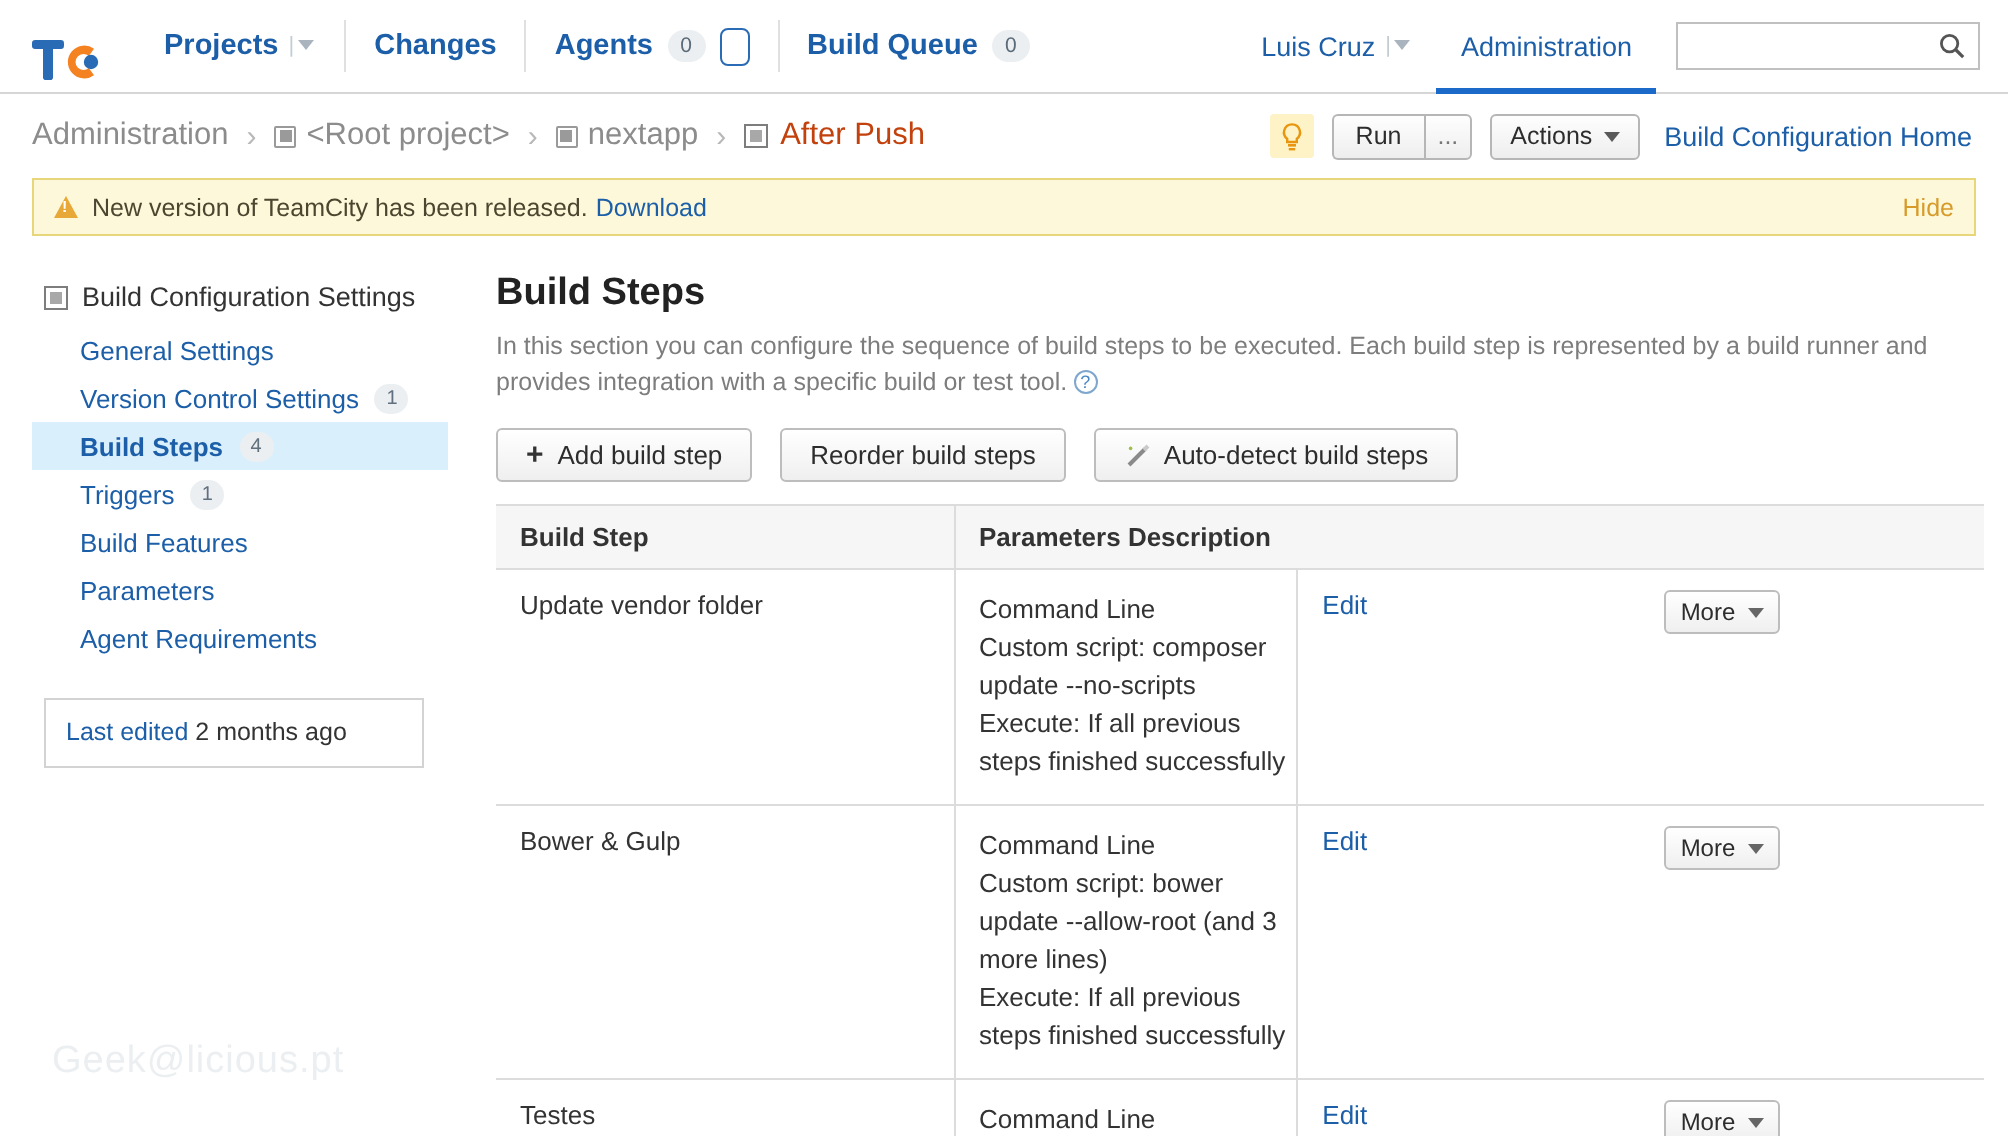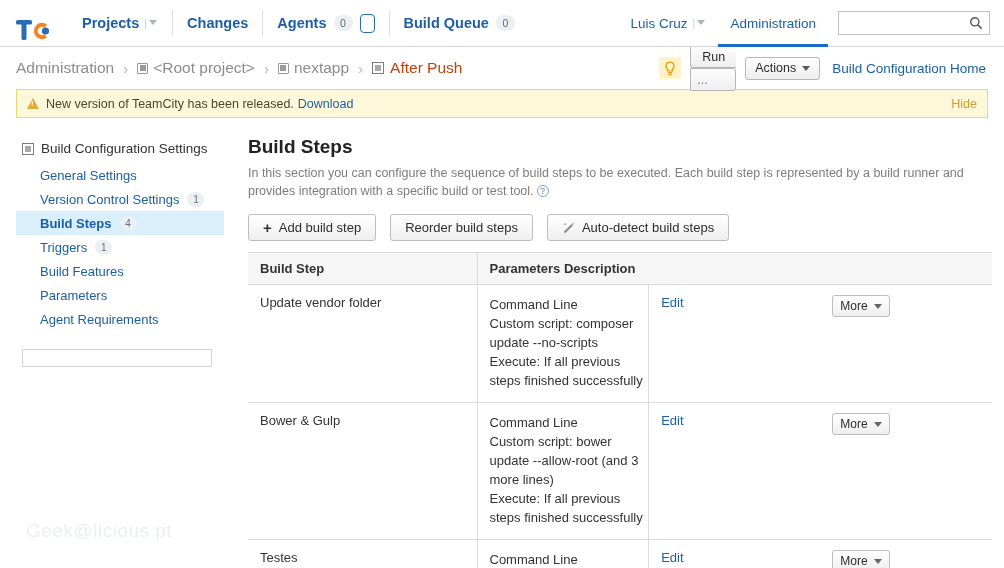--- a/index.html
+++ b/index.html
@@ -192,21 +192,21 @@
     border-radius: 3px;
     background: linear-gradient(#fefefe, #eeeeee);
     color: #2d2d2d;
     font-size: 12.5px;
     display: inline-flex; align-items: center;
     padding: 0 9px;
     cursor: pointer;
     font-family: "Liberation Sans", sans-serif;
     white-space: nowrap;
   }
-  .split { display: inline-flex; flex-direction: column; }
+  .split { display: inline-flex; }
   .split .btn:first-child { border-right: 0; border-radius: 3px 0 0 3px; padding: 0 11px; }
   .split .btn:last-child { border-radius: 0 3px 3px 0; padding: 0 6px; color: #777; }
   .btn .bcaret {
     width: 0; height: 0;
     border-left: 4px solid transparent;
     border-right: 4px solid transparent;
     border-top: 5px solid #5a5a5a;
     margin-left: 6px;
   }
   .cfg-home-link {
@@ -544,20 +544,23 @@
       <span>Build Features</span>
     </div>
     <div class="side-item">
       <span>Parameters</span>
     </div>
     <div class="side-item">
       <span>Agent Requirements</span>
     </div>
 
     <div class="lastedit">
+      <div>
+        <span class="lbl">Last edited</span><span> 2 months ago</span>
+      </div>
     </div>
   </div>
 
   <div class="main">
     <h1 class="title">Build Steps</h1>
 
     <div class="desc">
       <span>In this section you can configure the sequence of build steps to be executed. Each build step is represented by a build runner and provides integration with a specific build or test tool.</span><span class="help-q">?</span>
     </div>
 

